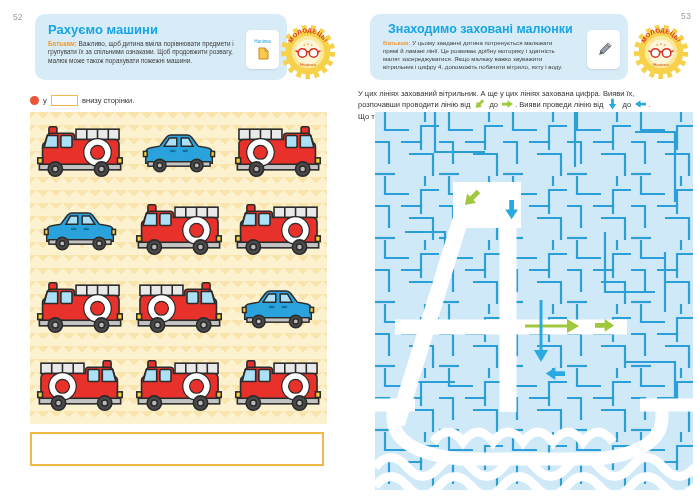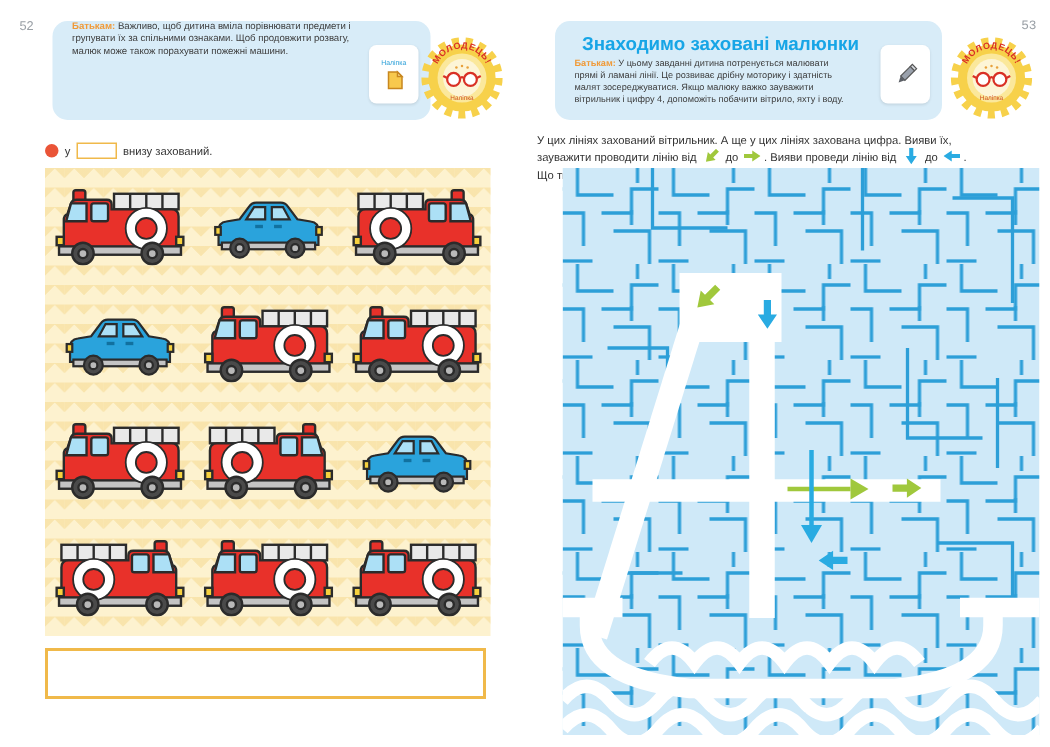--- a/index.html
+++ b/index.html
@@ -57,20 +57,21 @@
 
 <svg class="hidden-defs" aria-hidden="true">
   <defs>
     <path id="arrow-solid" d="M0 5 H12 V0 L24 8 L12 16 V11 H0 Z"></path>
   </defs>
 </svg>
 
 <div class="page-num" id="pn-left">52</div>
 
 <div class="header" id="header-left">
+  <div class="title">Рахуємо машини</div>
   <p class="note">
     <span class="lbl">Батькам:</span>
     <span>Важливо, щоб дитина вміла порівнювати предмети і групувати їх за спільними ознаками. Щоб продовжити розвагу, малюк може також порахувати пожежні машини.</span>
   </p>
   <div class="tool-box">
     <span class="tool-label">Наліпка</span>
     <svg width="14" height="14" viewBox="0 0 14 14">
       <polygon points="9,2 12,5 12,13 3,13 3,2" fill="#f8c94d" stroke="#c8871f" stroke-width="1"></polygon>
       <polygon points="9,2 9,5 12,5" fill="#fde9a8" stroke="#c8871f" stroke-width="1"></polygon>
     </svg>
@@ -98,21 +99,21 @@
     <path d="M19.4 30 L16.6 28.6 M40.6 30 L43.4 28.6" fill="none"></path>
   </g>
   <text x="30" y="45.5" font-size="4.6" fill="#cf4e20" text-anchor="middle">Наліпка</text>
 </svg>
 
 <div class="instruction" id="instr-left">
   <br>
   <span class="dot"></span>
   <span>у</span>
   <span class="blank-box"></span>
-  <span>внизу захований.</span>
+  <span>внизу сторінки.</span>
 </div>
 
 <div class="grid-area">
     <div class="cell">
   <svg width="88" height="51" viewBox="0 0 110 64">
     <g stroke="#2b2b2b" stroke-width="2">
       <rect x="50" y="4" width="54" height="13" fill="#e9e9e9"></rect>
       <line x1="63.5" y1="4" x2="63.5" y2="17"></line>
           <line x1="77" y1="4" x2="77" y2="17"></line>
           <line x1="90.5" y1="4" x2="90.5" y2="17"></line>
@@ -435,21 +436,21 @@
     <circle cx="24" cy="31" r="4.6" fill="#fff"></circle>
       <circle cx="36" cy="31" r="4.6" fill="#fff"></circle>
     <path d="M28.6 30.2 Q30 28.6 31.4 30.2" fill="none"></path>
     <path d="M19.4 30 L16.6 28.6 M40.6 30 L43.4 28.6" fill="none"></path>
   </g>
   <text x="30" y="45.5" font-size="4.6" fill="#cf4e20" text-anchor="middle">Наліпка</text>
 </svg>
 
 <div class="instruction" id="instr-right">
   <span>У цих лініях захований вітрильник. А ще у цих лініях захована цифра. Вияви їх,</span><br>
-  <span>зауважити проводити лінію від</span>
+  <span>розпочавши проводити лінію від</span>
   <svg class="iarrow rot135" width="11" height="8" viewBox="0 0 24 16">
       <use href="#arrow-solid" fill="#a0c83c"></use>
     </svg>
   <span>до</span>
   <svg class="iarrow" width="11" height="8" viewBox="0 0 24 16">
       <use href="#arrow-solid" fill="#a0c83c"></use>
     </svg><span>. Вияви проведи лінію від</span>
   <svg class="iarrow rot90" width="11" height="8" viewBox="0 0 24 16">
       <use href="#arrow-solid" fill="#29abe2"></use>
     </svg>

